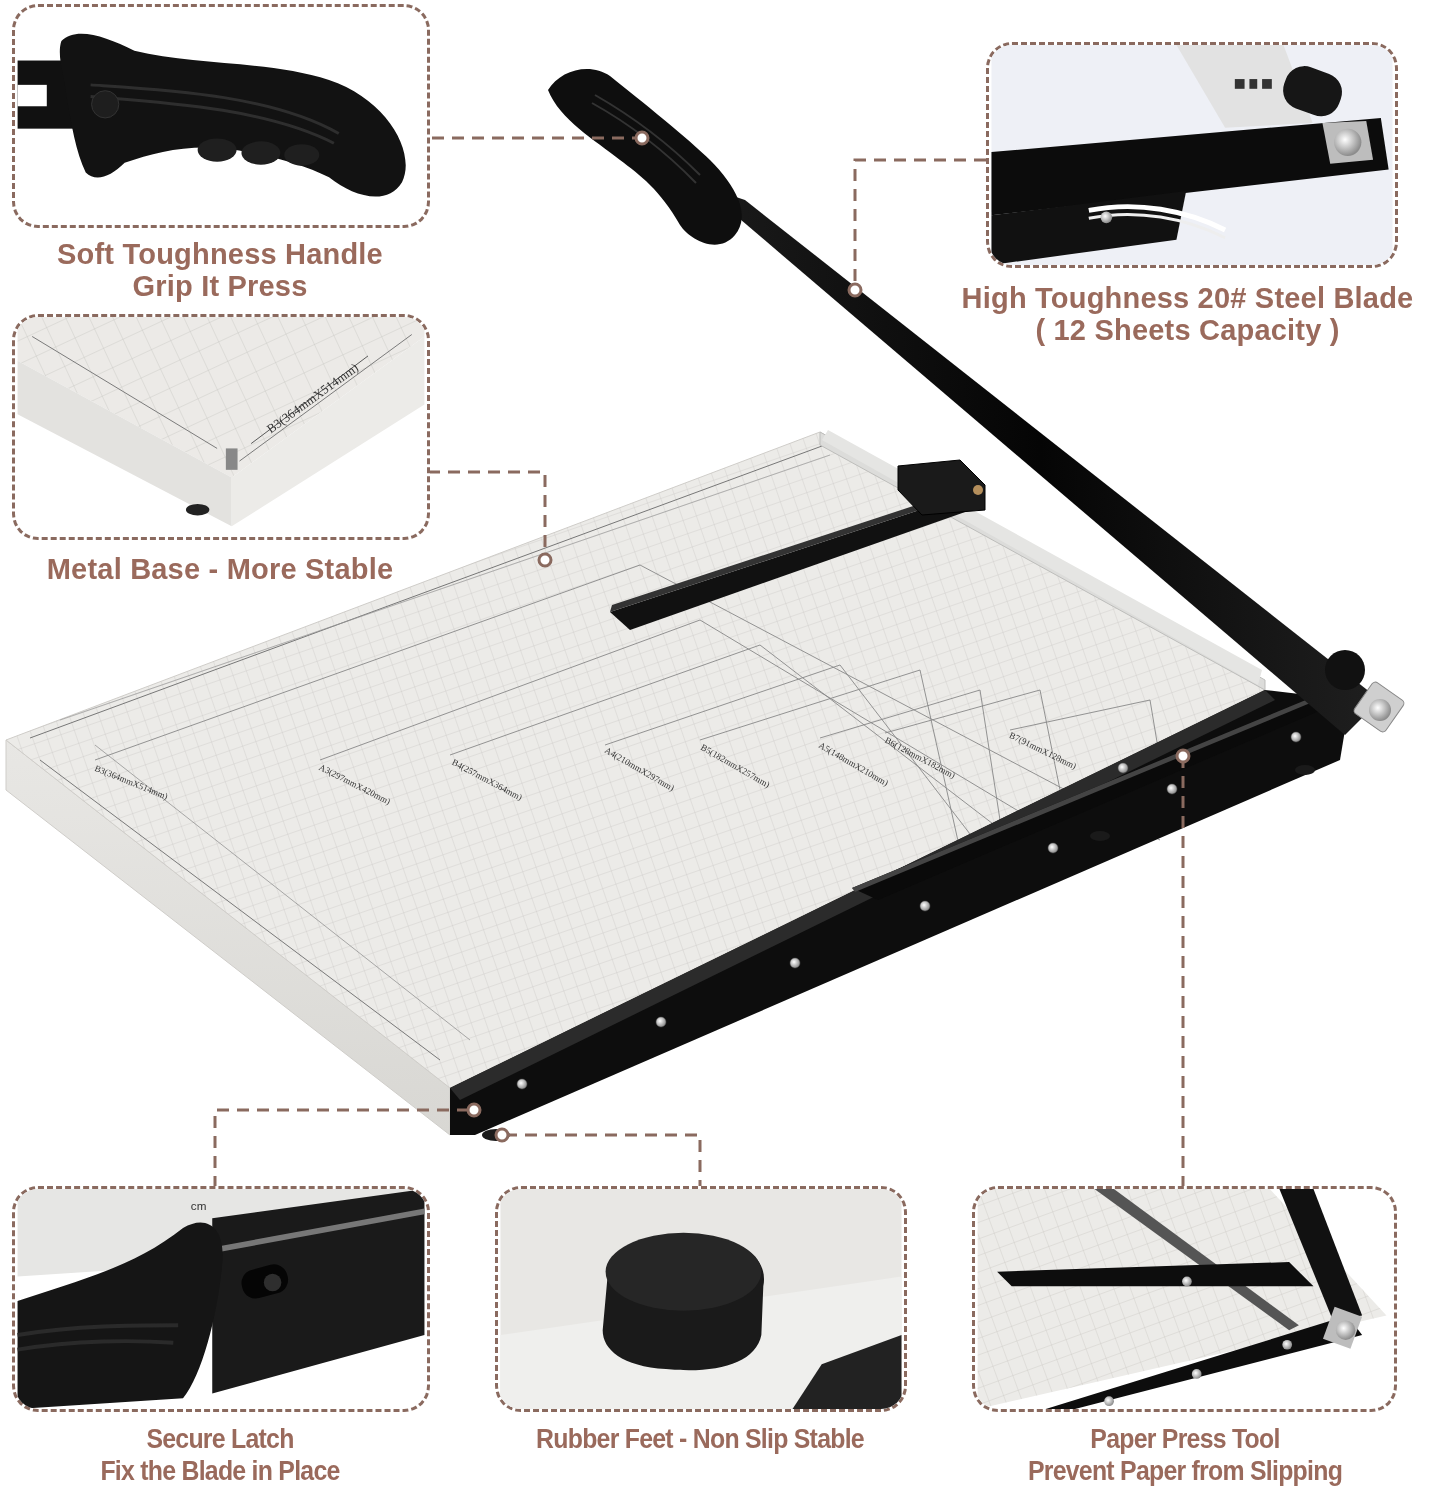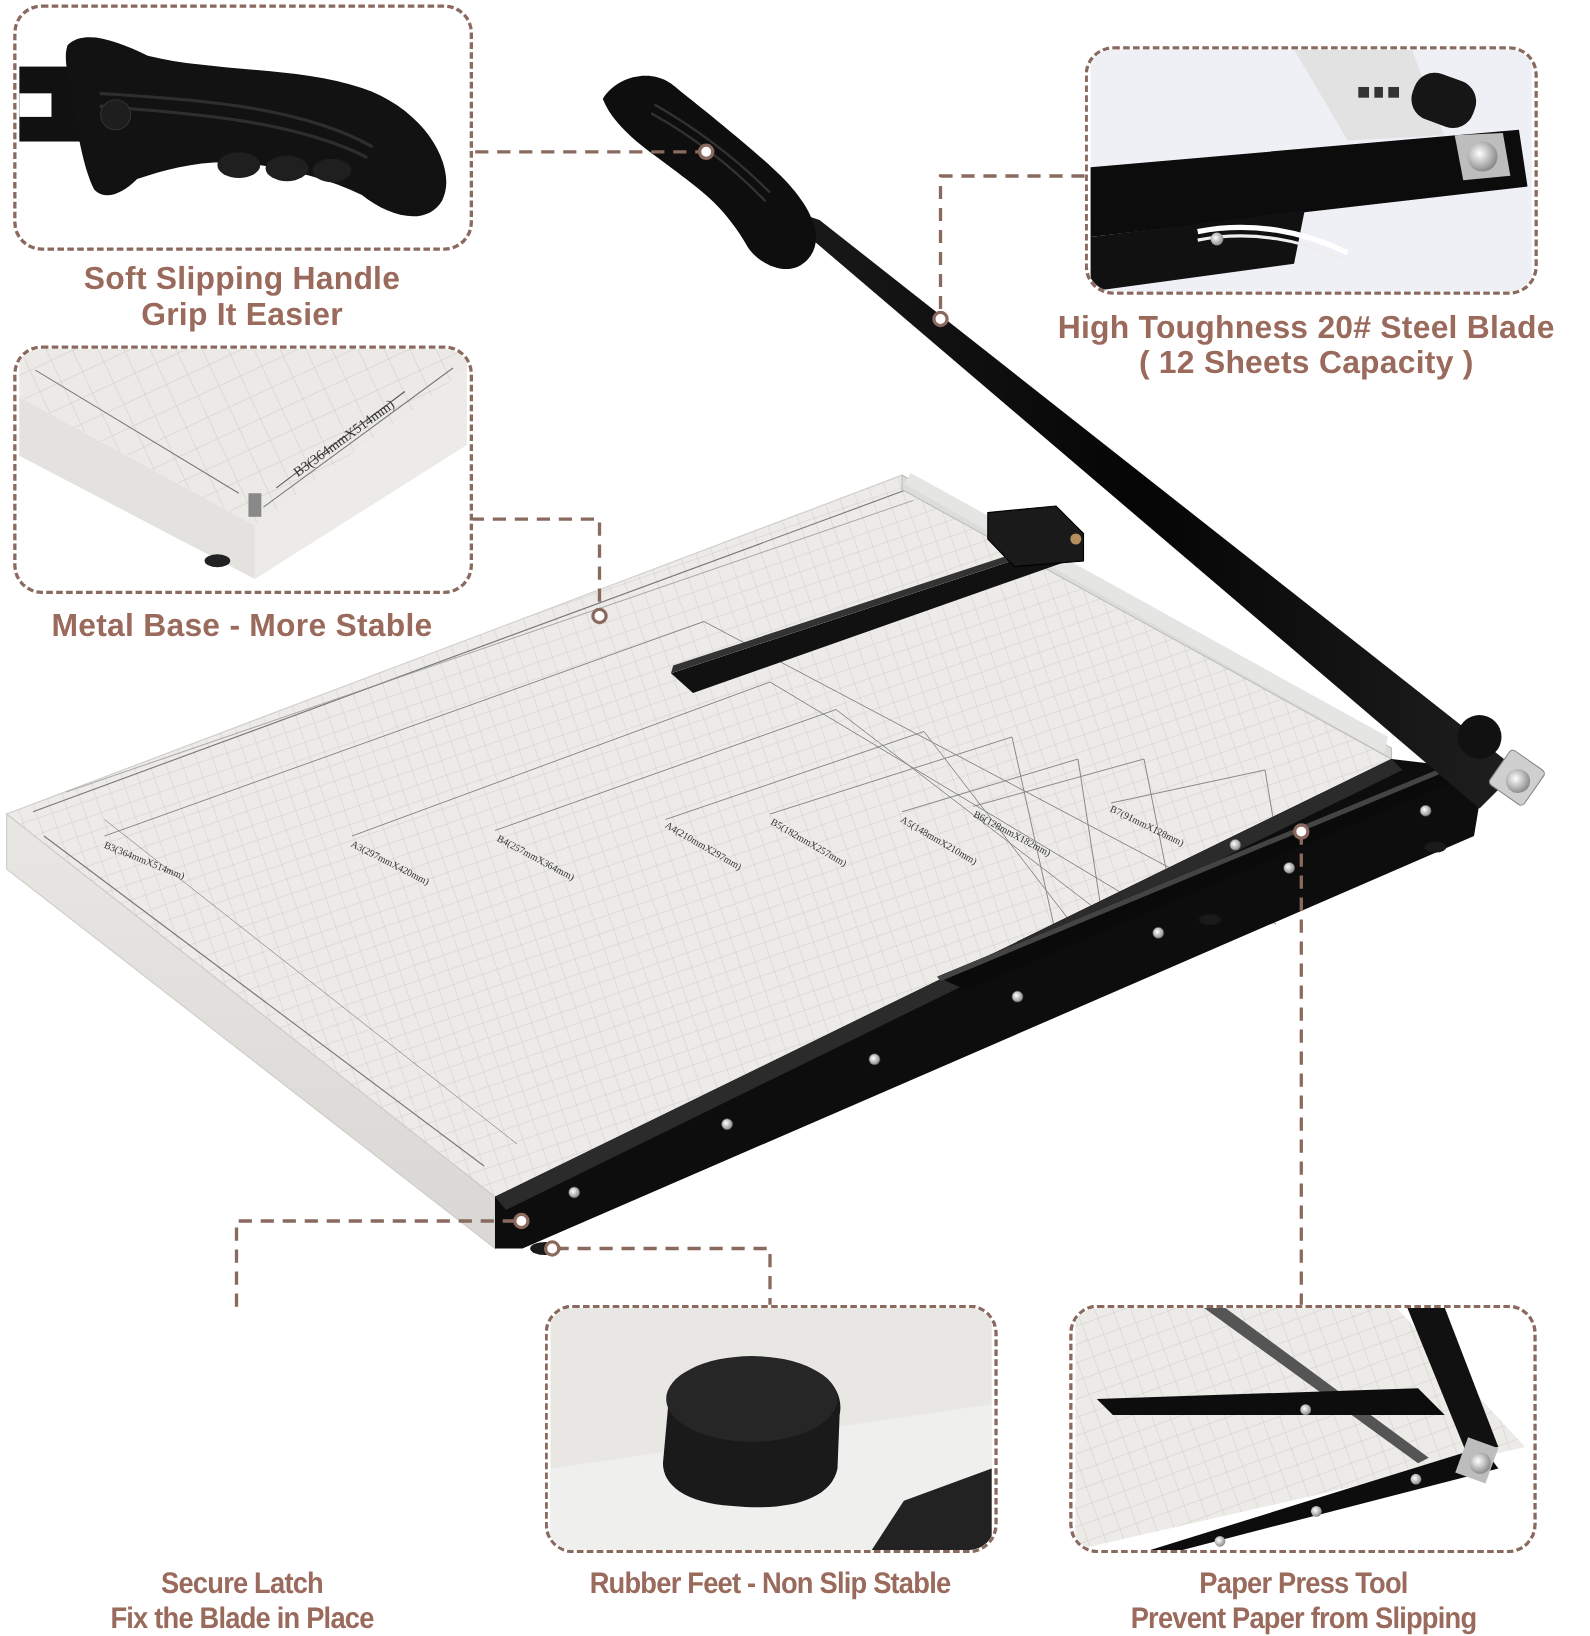--- a/index.html
+++ b/index.html
@@ -168,22 +168,22 @@
       <path d="M45,35 C60,20 90,30 120,45 C180,60 260,55 320,75 C380,95 410,150 395,180 C380,205 345,195 320,175 C290,160 250,150 210,145 C170,142 140,150 110,160 C95,175 80,180 70,170 C60,150 55,120 50,90 C48,70 40,50 45,35 Z" fill="#121212"></path>
       <path d="M75,80 C150,85 260,90 330,130" fill="none" stroke="#2e2e2e" stroke-width="3"></path>
       <path d="M75,92 C150,98 255,104 325,140" fill="none" stroke="#2e2e2e" stroke-width="3"></path>
       <circle cx="90" cy="100" r="14" fill="#1e1e1e" stroke="#333"></circle>
       <ellipse cx="205" cy="147" rx="20" ry="12" fill="#1f1f1f"></ellipse>
       <ellipse cx="250" cy="150" rx="20" ry="12" fill="#1f1f1f"></ellipse>
       <ellipse cx="292" cy="152" rx="18" ry="11" fill="#1f1f1f"></ellipse>
     </svg>
   </div>
   <div class="caption" style="left:10px; top:238px; width:420px;">
-    <span>Soft Slipping Handle</span>
-    <span>Grip It Easier</span>
+    <span>Soft Toughness Handle</span>
+    <span>Grip It Press</span>
   </div>
 
   <div class="panel" style="left:986px; top:42px; width:412px; height:226px;">
     <svg viewBox="0 0 412 226">
       <rect x="0" y="0" width="412" height="226" fill="#eef0f6"></rect>
       <polygon points="190,0 300,0 330,80 240,85" fill="#e2e2e2"></polygon>
       <rect x="250" y="35" width="10" height="10" fill="#333"></rect>
       <rect x="265" y="35" width="8" height="10" fill="#333"></rect>
       <rect x="278" y="35" width="10" height="10" fill="#333"></rect>
       <rect x="300" y="25" width="60" height="45" rx="20" fill="#161616" transform="rotate(20 330 47)"></rect>
@@ -217,20 +217,33 @@
       <line x1="240" y1="130" x2="360" y2="40" stroke="#555" stroke-width="1"></line>
       <text x="260" y="120" font-family="Liberation Serif, serif" font-size="13" fill="#333" transform="rotate(-36 260 120)">B3(364mmX514mm)</text>
       <rect x="214" y="135" width="12" height="22" fill="#888"></rect>
       <ellipse cx="185" cy="198" rx="12" ry="6" fill="#222"></ellipse>
     </svg>
   </div>
   <div class="caption" style="left:10px; top:553px; width:420px;">
     <span>Metal Base - More Stable</span>
   </div>
 
+  <div class="panel" style="left:12px; top:1186px; width:418px; height:226px;">
+    <svg viewBox="0 0 418 226">
+      <polygon points="0,0 418,0 418,40 200,80 150,80 0,90" fill="#e6e6e4"></polygon>
+      <polygon points="200,30 418,0 418,150 200,210" fill="#1a1a1a"></polygon>
+      <polygon points="200,60 418,20 418,26 200,66" fill="#777"></polygon>
+      <rect x="230" y="80" width="48" height="30" rx="14" fill="#050505" transform="rotate(-15 254 95)"></rect>
+      <circle cx="262" cy="96" r="9" fill="#2e2e2e"></circle>
+      <path d="M0,115 C60,95 120,80 170,40 C195,25 215,40 210,80 C205,130 190,190 170,215 L0,226 Z" fill="#151515"></path>
+      <path d="M0,150 C60,140 120,140 165,140" fill="none" stroke="#2a2a2a" stroke-width="4"></path>
+      <path d="M0,165 C60,155 120,155 160,158" fill="none" stroke="#2a2a2a" stroke-width="4"></path>
+      <text x="178" y="22" font-family="Liberation Sans, sans-serif" font-size="12" fill="#333">cm</text>
+    </svg>
+  </div>
   <div class="caption narrow" style="left:10px; top:1423px; width:420px;">
     <span>Secure Latch</span>
     <span>Fix the Blade in Place</span>
   </div>
 
   <div class="panel" style="left:495px; top:1186px; width:412px; height:226px;">
     <svg viewBox="0 0 412 226">
       <rect x="0" y="0" width="412" height="226" fill="#e8e7e4"></rect>
       <polygon points="0,150 412,90 412,226 0,226" fill="#efefed"></polygon>
       <polygon points="330,180 412,150 412,226 300,226" fill="#222"></polygon>

